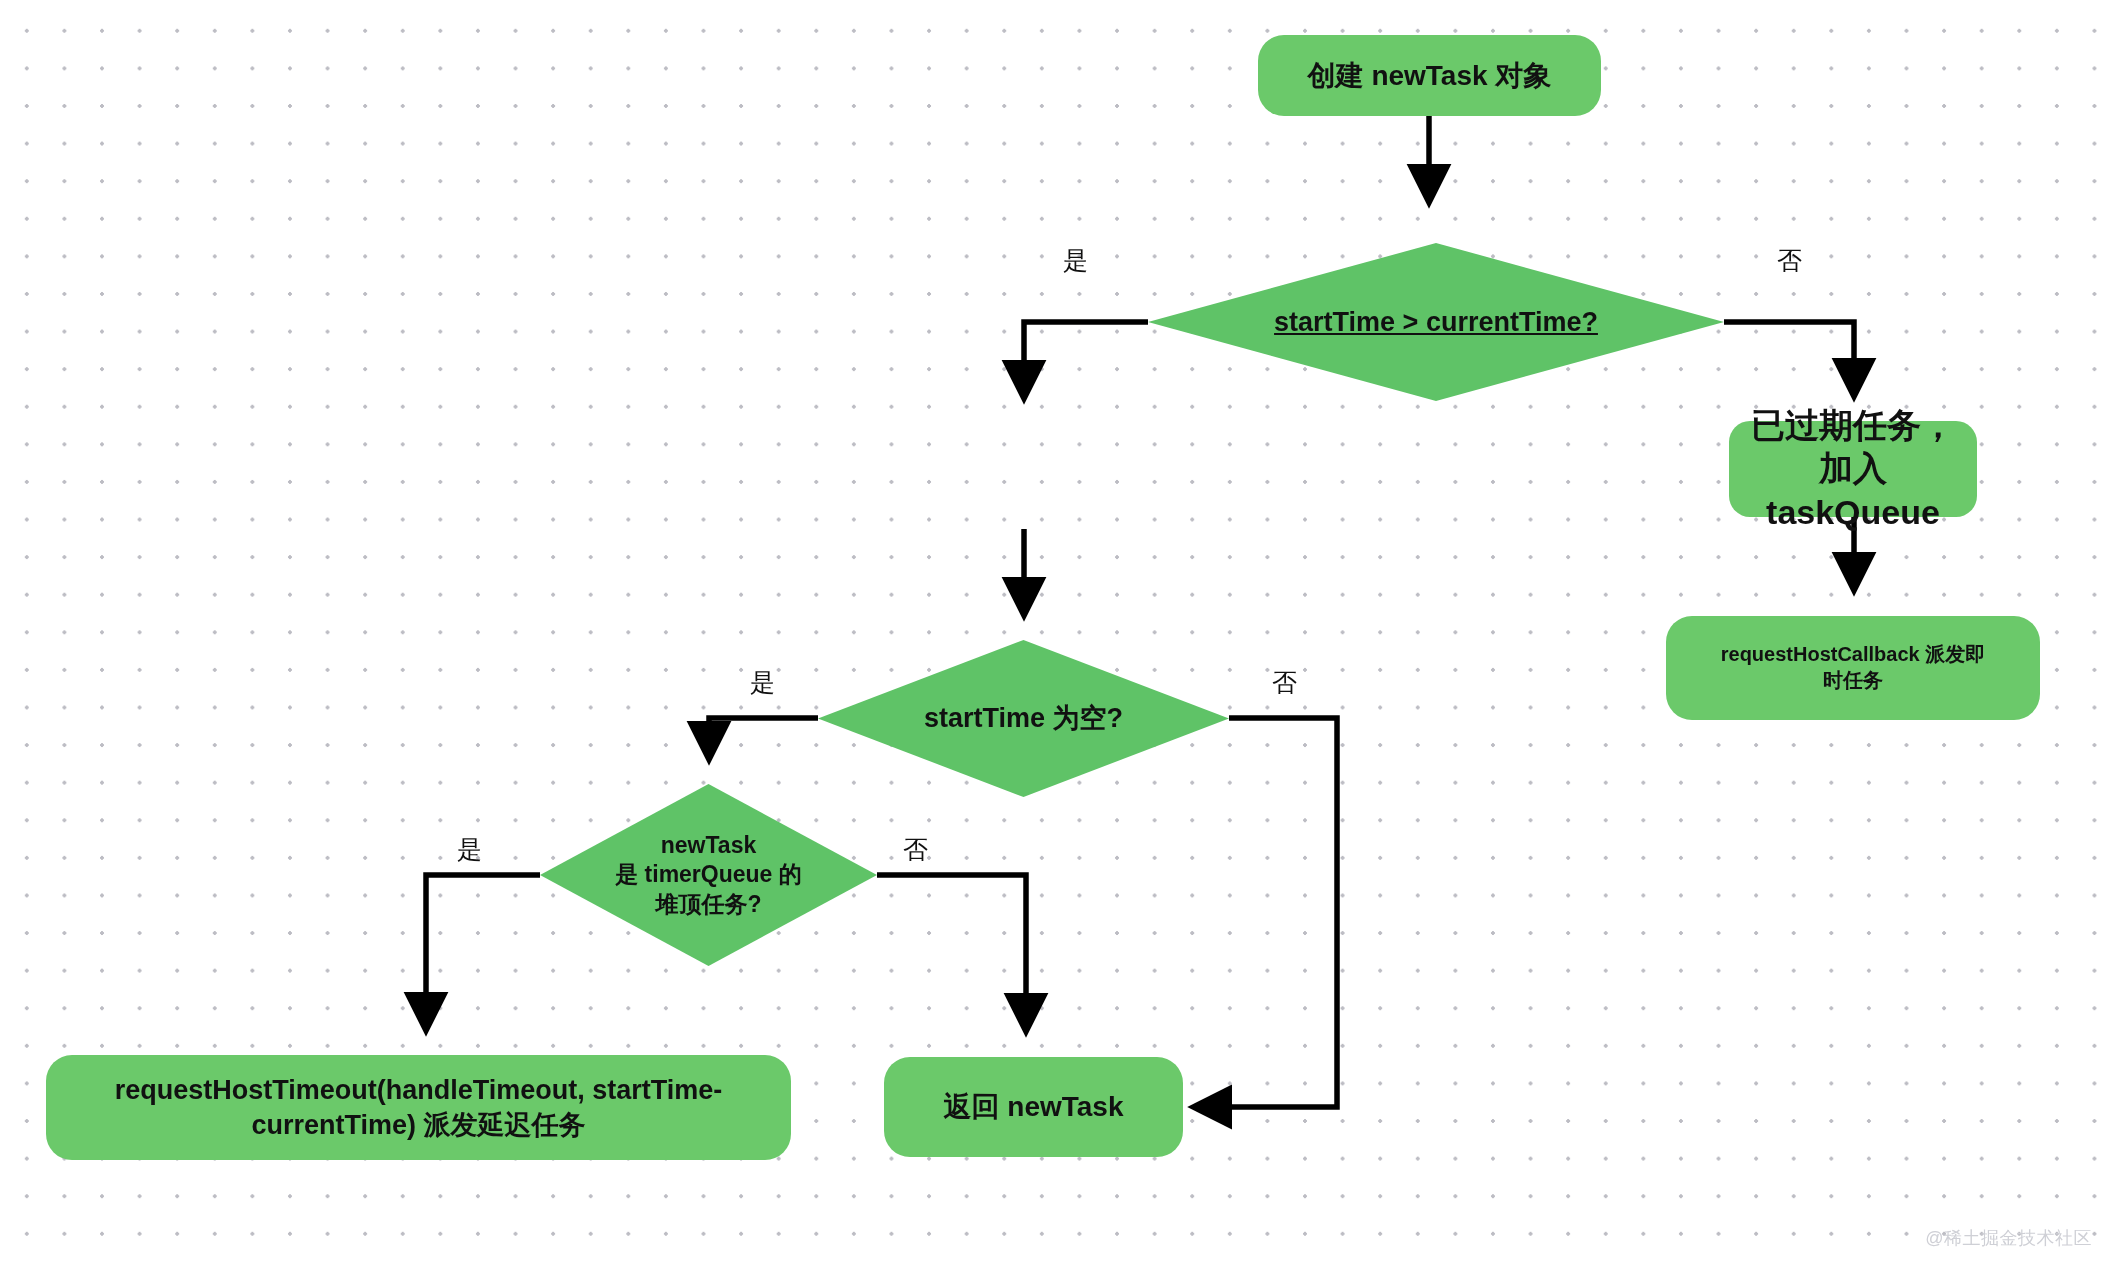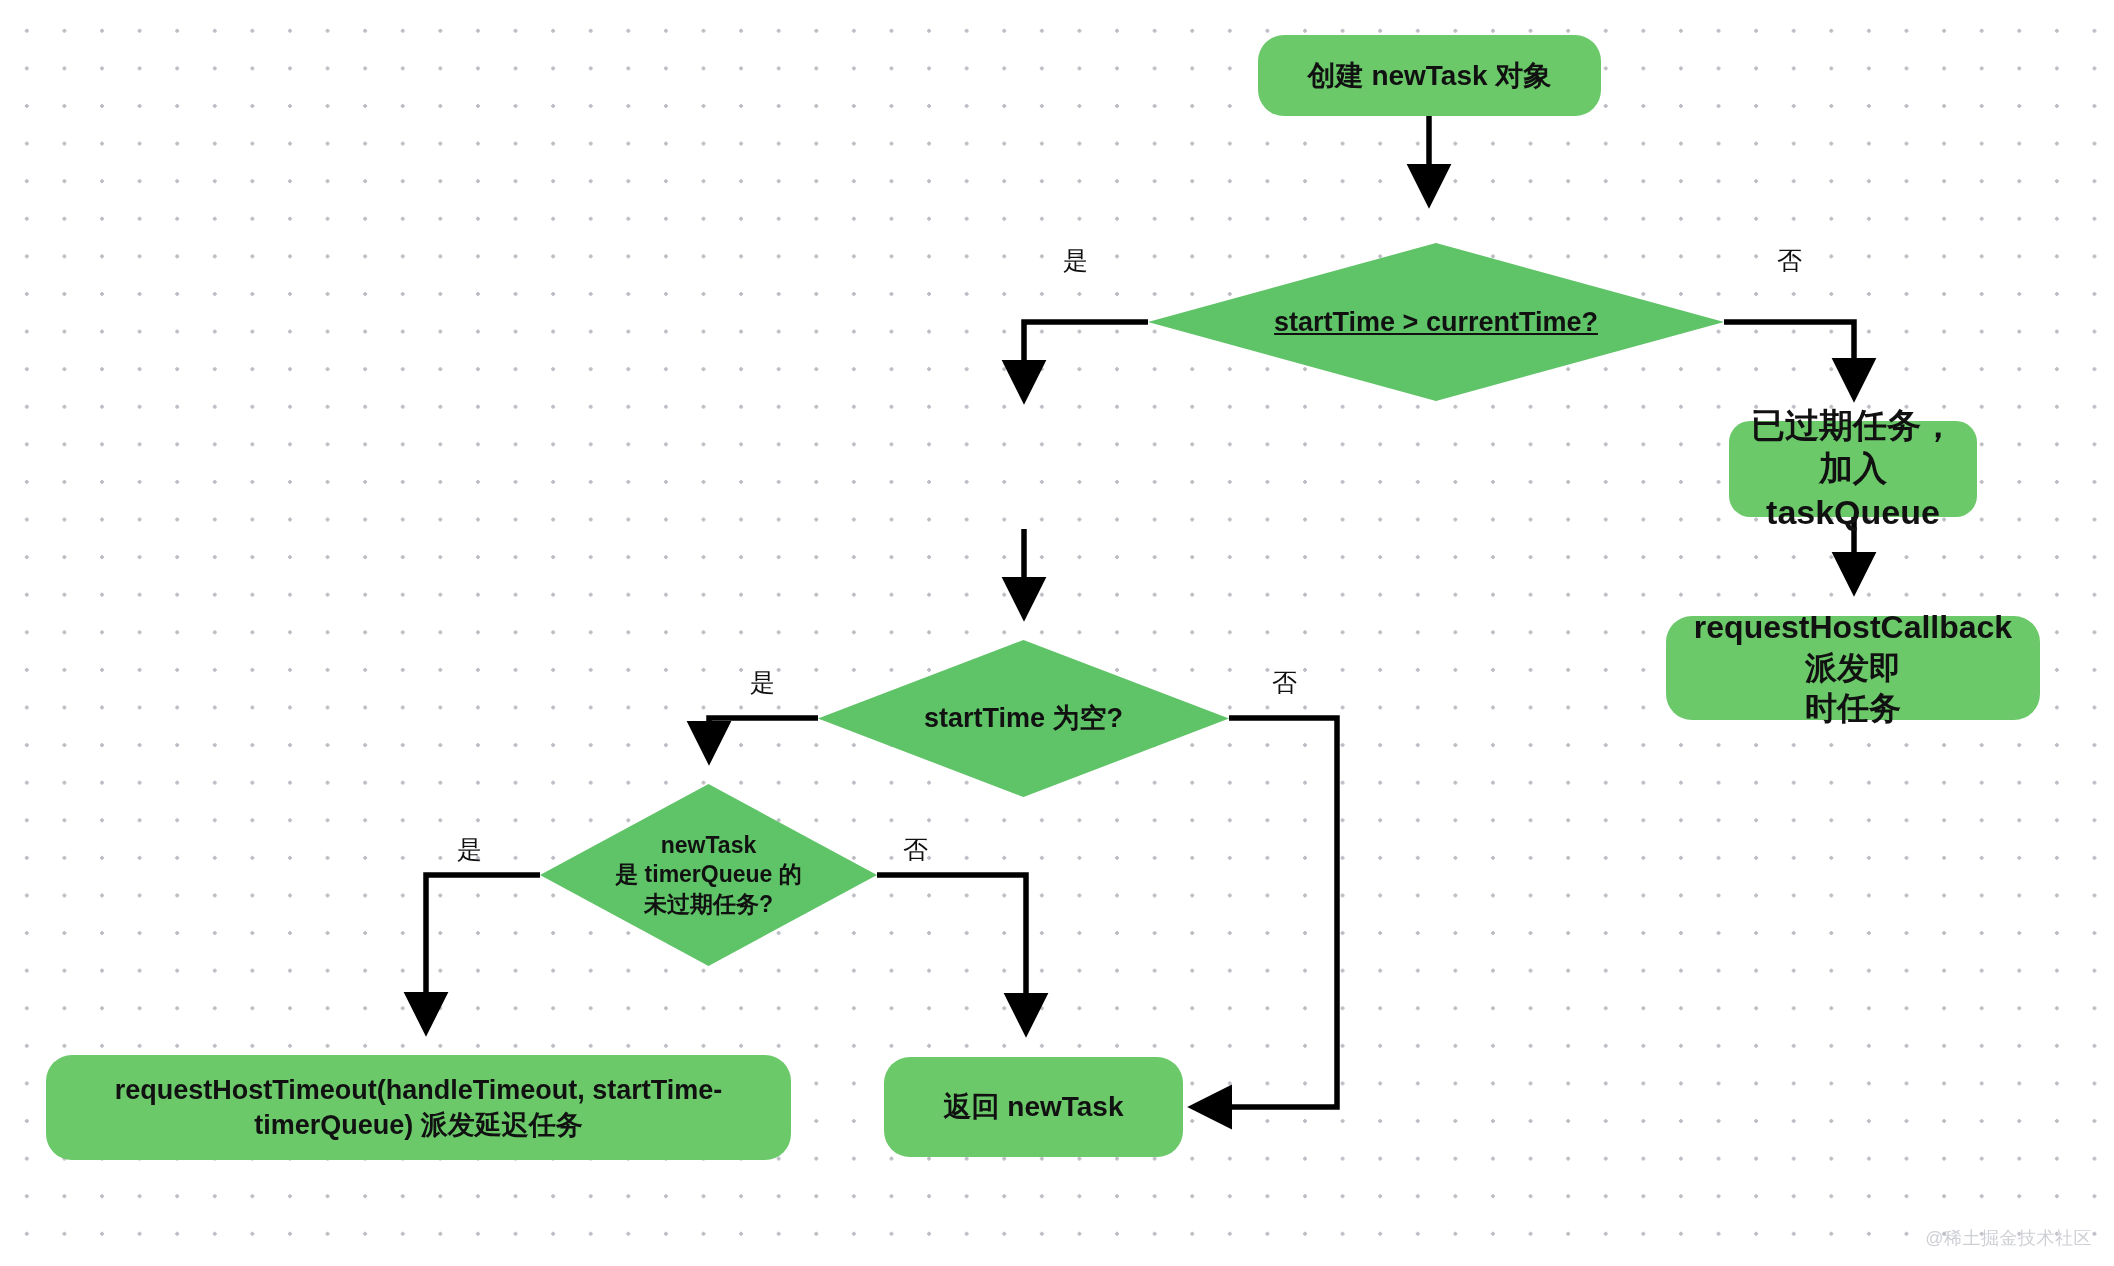--- a/index.html
+++ b/index.html
@@ -125,40 +125,40 @@
     <span class="diamond-shape"></span>
     <span class="diamond-label">startTime &gt; currentTime?</span>
   </div>
 
 
   <div class="node process" style="left:1729px; top:421px; width:248px; height:96px; font-size:34px;border-radius:21px;">
     <span>已过期任务，加入
 taskQueue</span>
   </div>
 
-  <div class="node process" style="left:1666px; top:616px; width:374px; height:104px; font-size:32px;justify-content:flex-end;">
+  <div class="node process" style="left:1666px; top:616px; width:374px; height:104px; font-size:20px;">
     <span>requestHostCallback 派发即
 时任务</span>
   </div>
 
   <div class="node decision" style="left:818px; top:640px; width:411px; height:157px; font-size:27px;">
     <span class="diamond-shape"></span>
     <span class="diamond-label">startTime 为空?</span>
   </div>
 
   <div class="node decision" style="left:540px; top:784px; width:337px; height:182px; font-size:23px;">
     <span class="diamond-shape"></span>
     <span class="diamond-label">newTask
 是 timerQueue 的
-未过期任务?</span>
+堆顶任务?</span>
   </div>
 
   <div class="node process" style="left:46px; top:1055px; width:745px; height:105px; font-size:27px;">
     <span>requestHostTimeout(handleTimeout, startTime-
-timerQueue) 派发延迟任务</span>
+currentTime) 派发延迟任务</span>
   </div>
 
   <div class="node process" style="left:884px; top:1057px; width:299px; height:100px; font-size:28px;">
     <span>返回 newTask</span>
   </div>
 
   <div class="edge-label" style="left:1063px; top:248px;">是</div>
   <div class="edge-label" style="left:1777px; top:248px;">否</div>
   <div class="edge-label" style="left:750px; top:670px;">是</div>
   <div class="edge-label" style="left:1272px; top:670px;">否</div>

